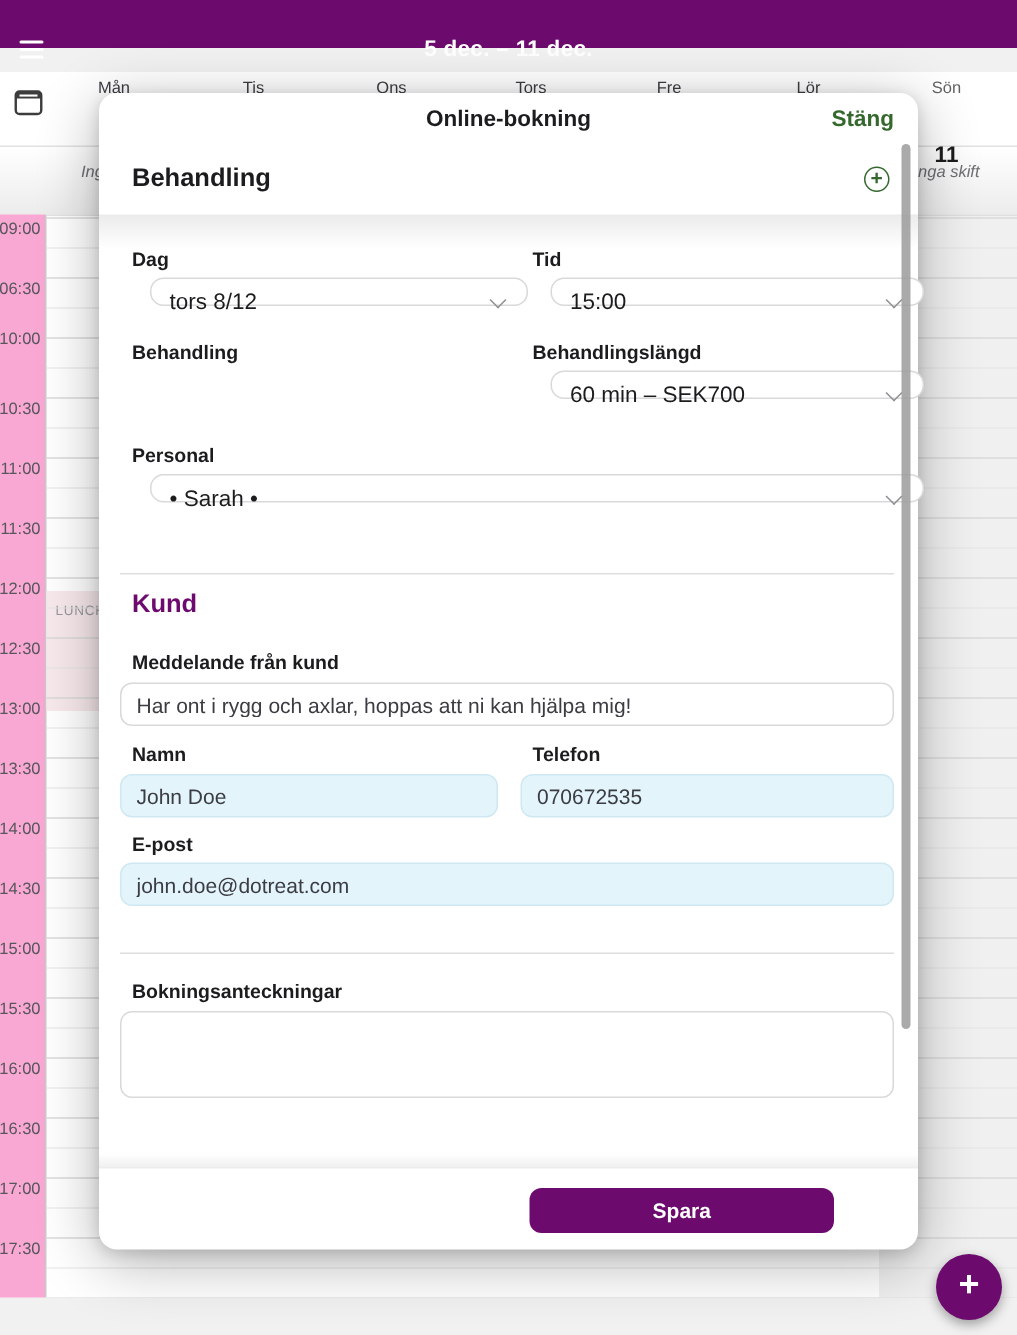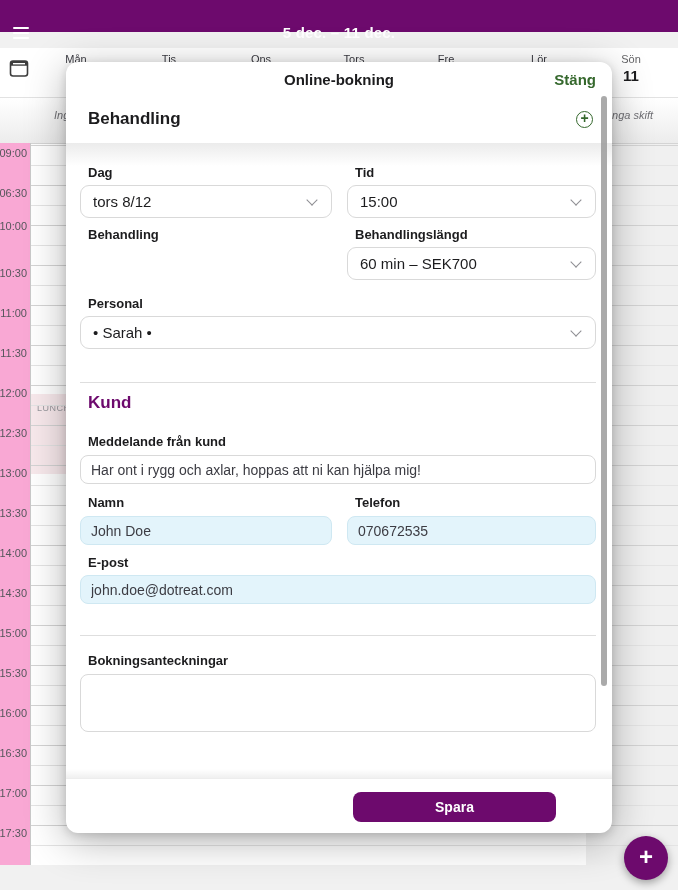--- a/index.html
+++ b/index.html
@@ -53,22 +53,22 @@
     font-size:15px; font-weight:bold; color:#1c1c1e; }
   .close-btn { position:absolute; right:16px; top:9px; font-size:15px; font-weight:bold;
     color:#35682d; cursor:pointer; background:none; border:none; font-family:inherit; }
   .section-title { position:absolute; left:22px; top:47px; font-size:17px; font-weight:bold; color:#1c1c1e; }
   .add-circle { position:absolute; right:19px; top:49px; width:17px; height:17px; border:1.6px solid #35682d;
     border-radius:50%; color:#35682d; font-size:14px; line-height:13px; text-align:center; font-weight:bold; cursor:pointer; }
   .header-fade { position:absolute; left:0; top:81px; width:100%; height:23px;
     background:linear-gradient(to bottom,#ebebeb,#ffffff); }
 
   .field-label { position:absolute; font-size:13px; font-weight:bold; color:#1c1c1e; }
-  .select-box { position:absolute; height:33px; border:1px solid #d9d9d9; border-radius:9px; background:#fff;
-    font-size:15px; color:#1c1c1e; line-height:31px; padding-left:12px; cursor:pointer; }
+  .select-box { position:absolute; height:19px; border:1px solid #d9d9d9; border-radius:9px; background:#fff;
+    font-size:15px; color:#1c1c1e; line-height:31px; padding-left:12px; cursor:pointer;margin-left:20px; }
   .select-box .chev { position:absolute; right:15px; top:10px; width:8px; height:8px;
     border-right:1.8px solid #8e8e93; border-bottom:1.8px solid #8e8e93; transform:rotate(45deg); }
   .select-box.bold { font-weight:normal; }
 
   .divider { position:absolute; left:14px; width:516px; height:1px; background:#dedede; }
 
   .kund-title { position:absolute; left:22px; top:331px; font-size:17px; font-weight:bold; color:#6d0a6d; }
 
   .text-input { position:absolute; height:29px; border:1px solid #d9d9d9; border-radius:8px; background:#fff;
     font-size:14px; color:#3c3c43; padding:0 10px; font-family:inherit; outline:none; }
@@ -98,21 +98,21 @@
 <div class="stage">
 
   <div class="cal-header" id="day-header">
       <span class="day-label" style="left: 76px;">Mån</span>
       <span class="day-label" style="left: 169px;">Tis</span>
       <span class="day-label" style="left: 261px;">Ons</span>
       <span class="day-label" style="left: 354px;">Tors</span>
       <span class="day-label" style="left: 446px;">Fre</span>
       <span class="day-label" style="left: 539px;">Lör</span>
       <span class="day-label sun" style="left: 631px;">Sön</span>
-      <span class="sunday-date" style="left: 631px;">11</span>
+      <span class="sunday-date" style="left: 631px; margin-top: 28px;">11</span>
     </div>
   <svg class="cal-icon" viewBox="0 0 20 20">
     <rect x="1.5" y="3" width="17" height="15" rx="2.5" fill="none" stroke="#3c3c3c" stroke-width="1.6"></rect>
     <path d="M1.5 5.5 a2.5 2.5 0 0 1 2.5-2.5 h12 a2.5 2.5 0 0 1 2.5 2.5 v2.2 h-17 z" fill="#3c3c3c"></path>
     <rect x="4" y="5" width="12" height="1.4" fill="#ffffff"></rect>
   </svg>
   <div class="shift-band" id="shift-band">
       <span class="no-shift" style="left: 76px;">Inga skift</span>
       <span class="no-shift" style="left: 169px;">Inga skift</span>
       <span class="no-shift" style="left: 261px;">Inga skift</span>

